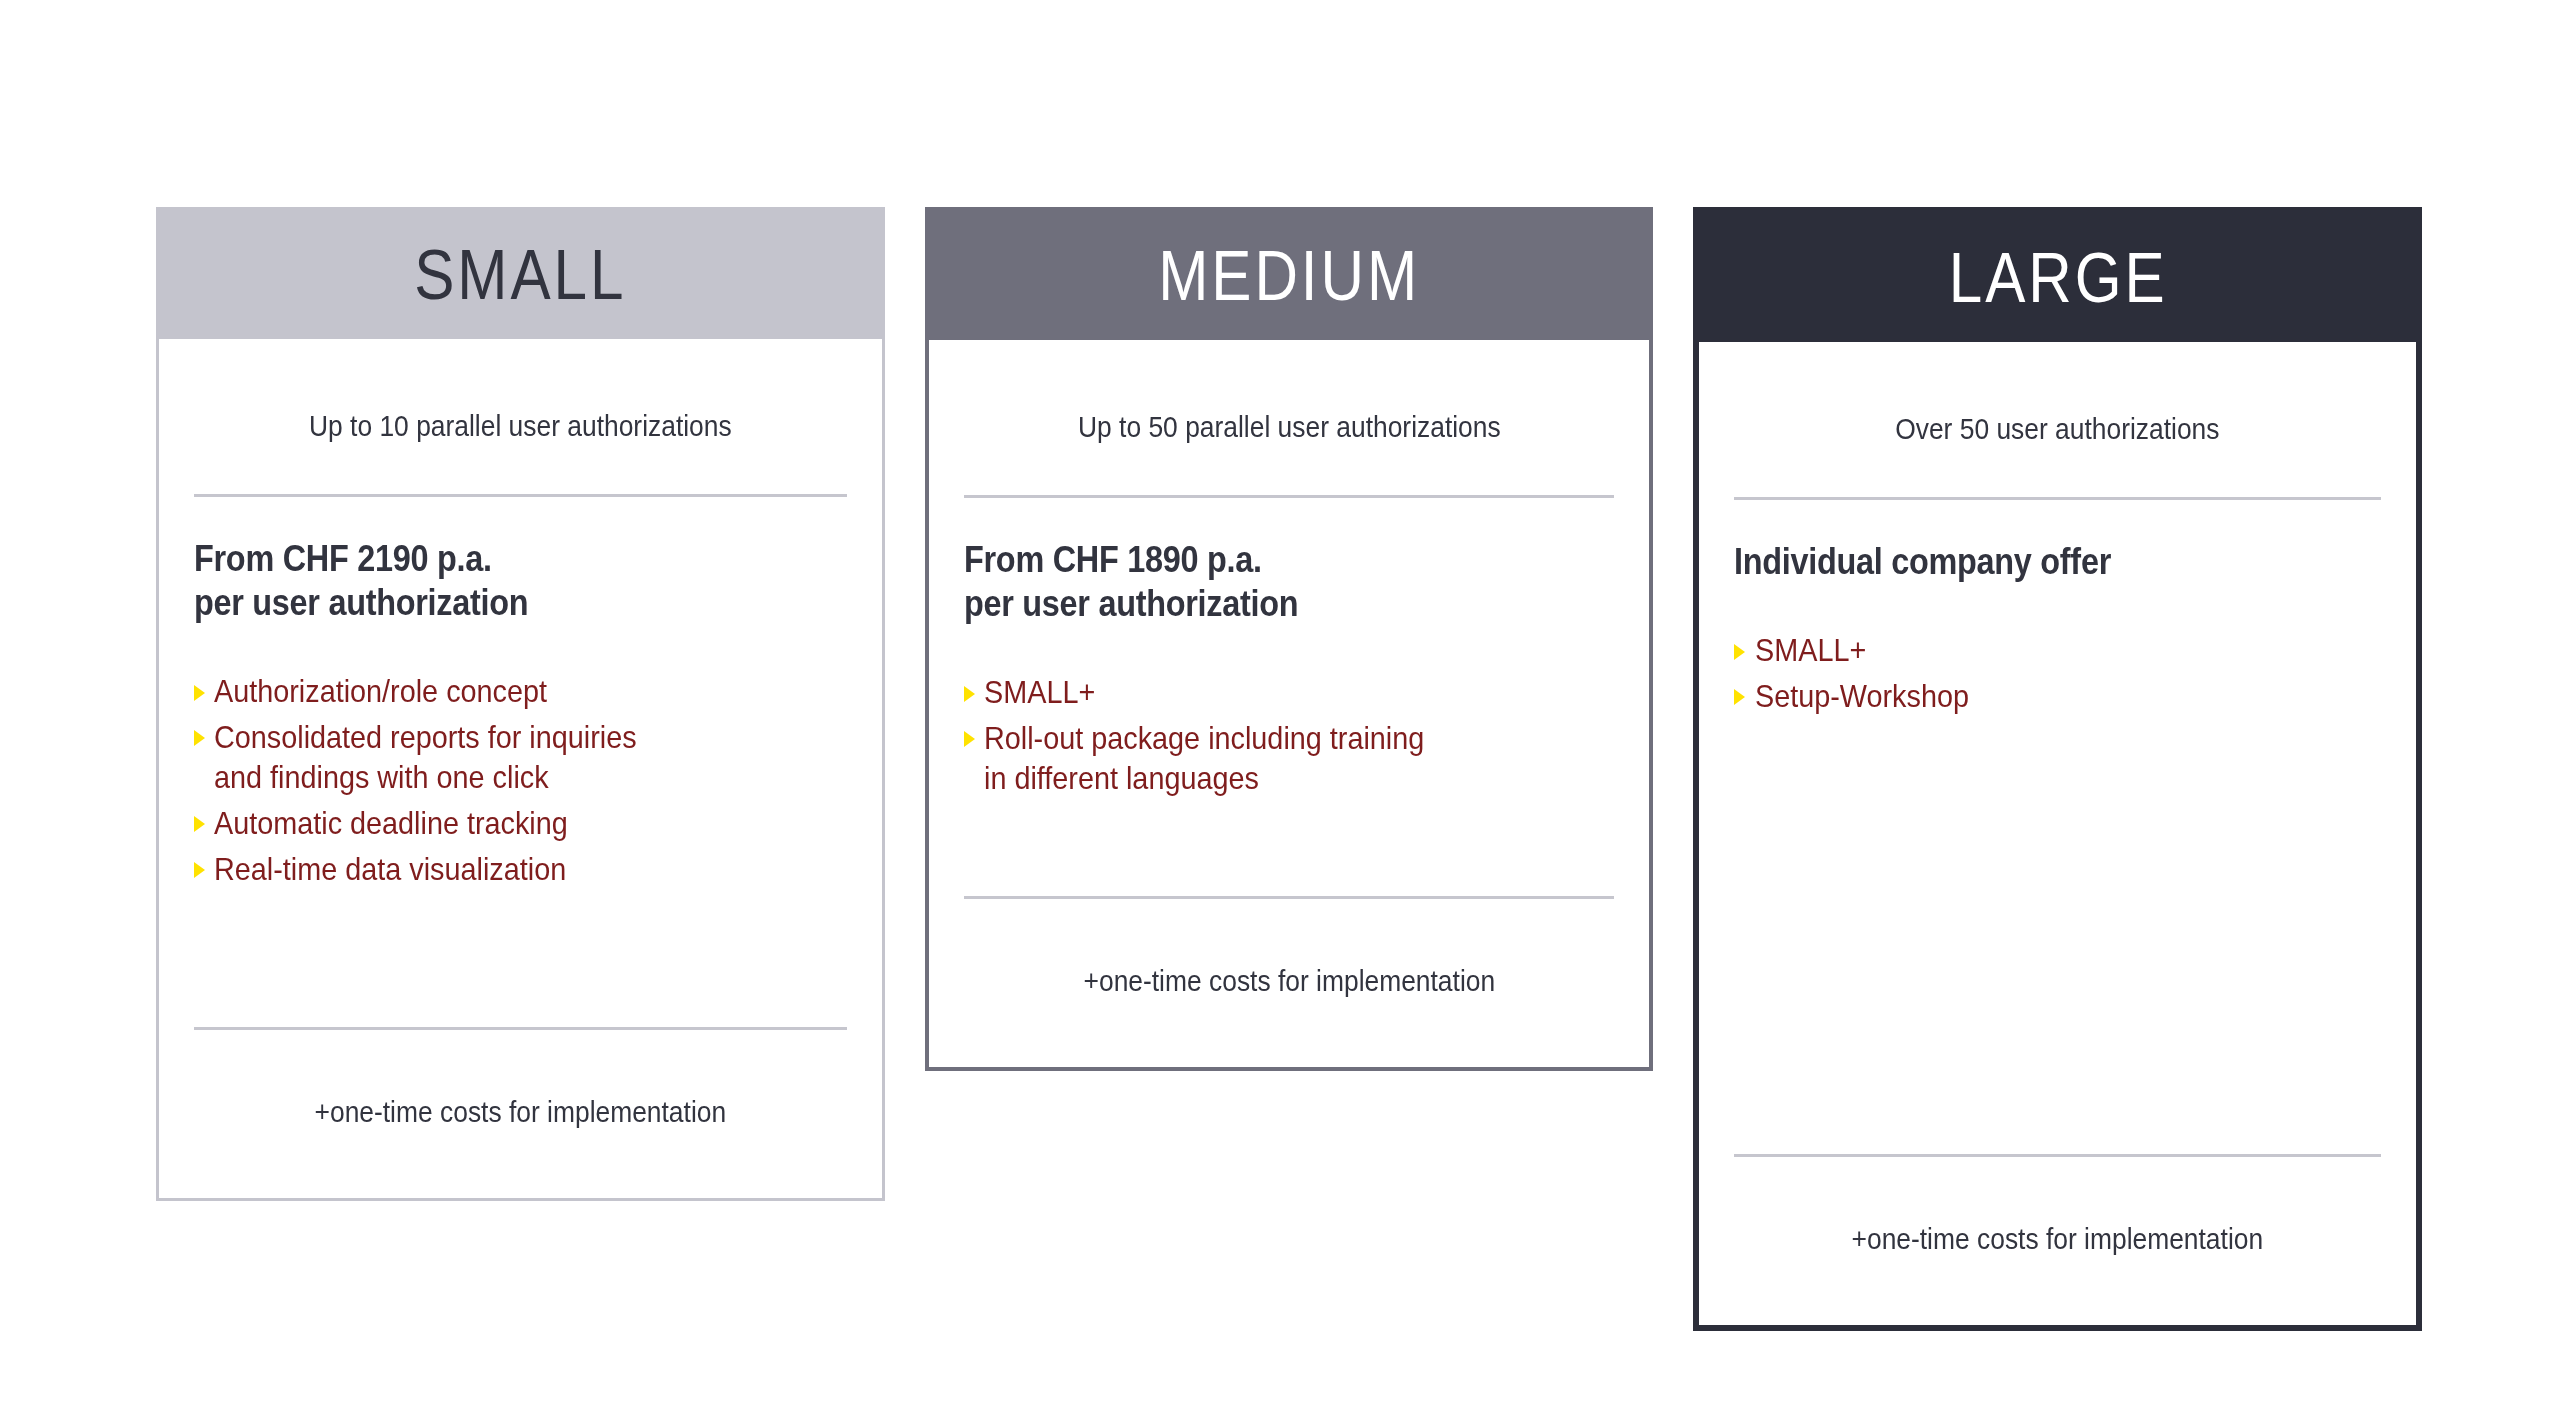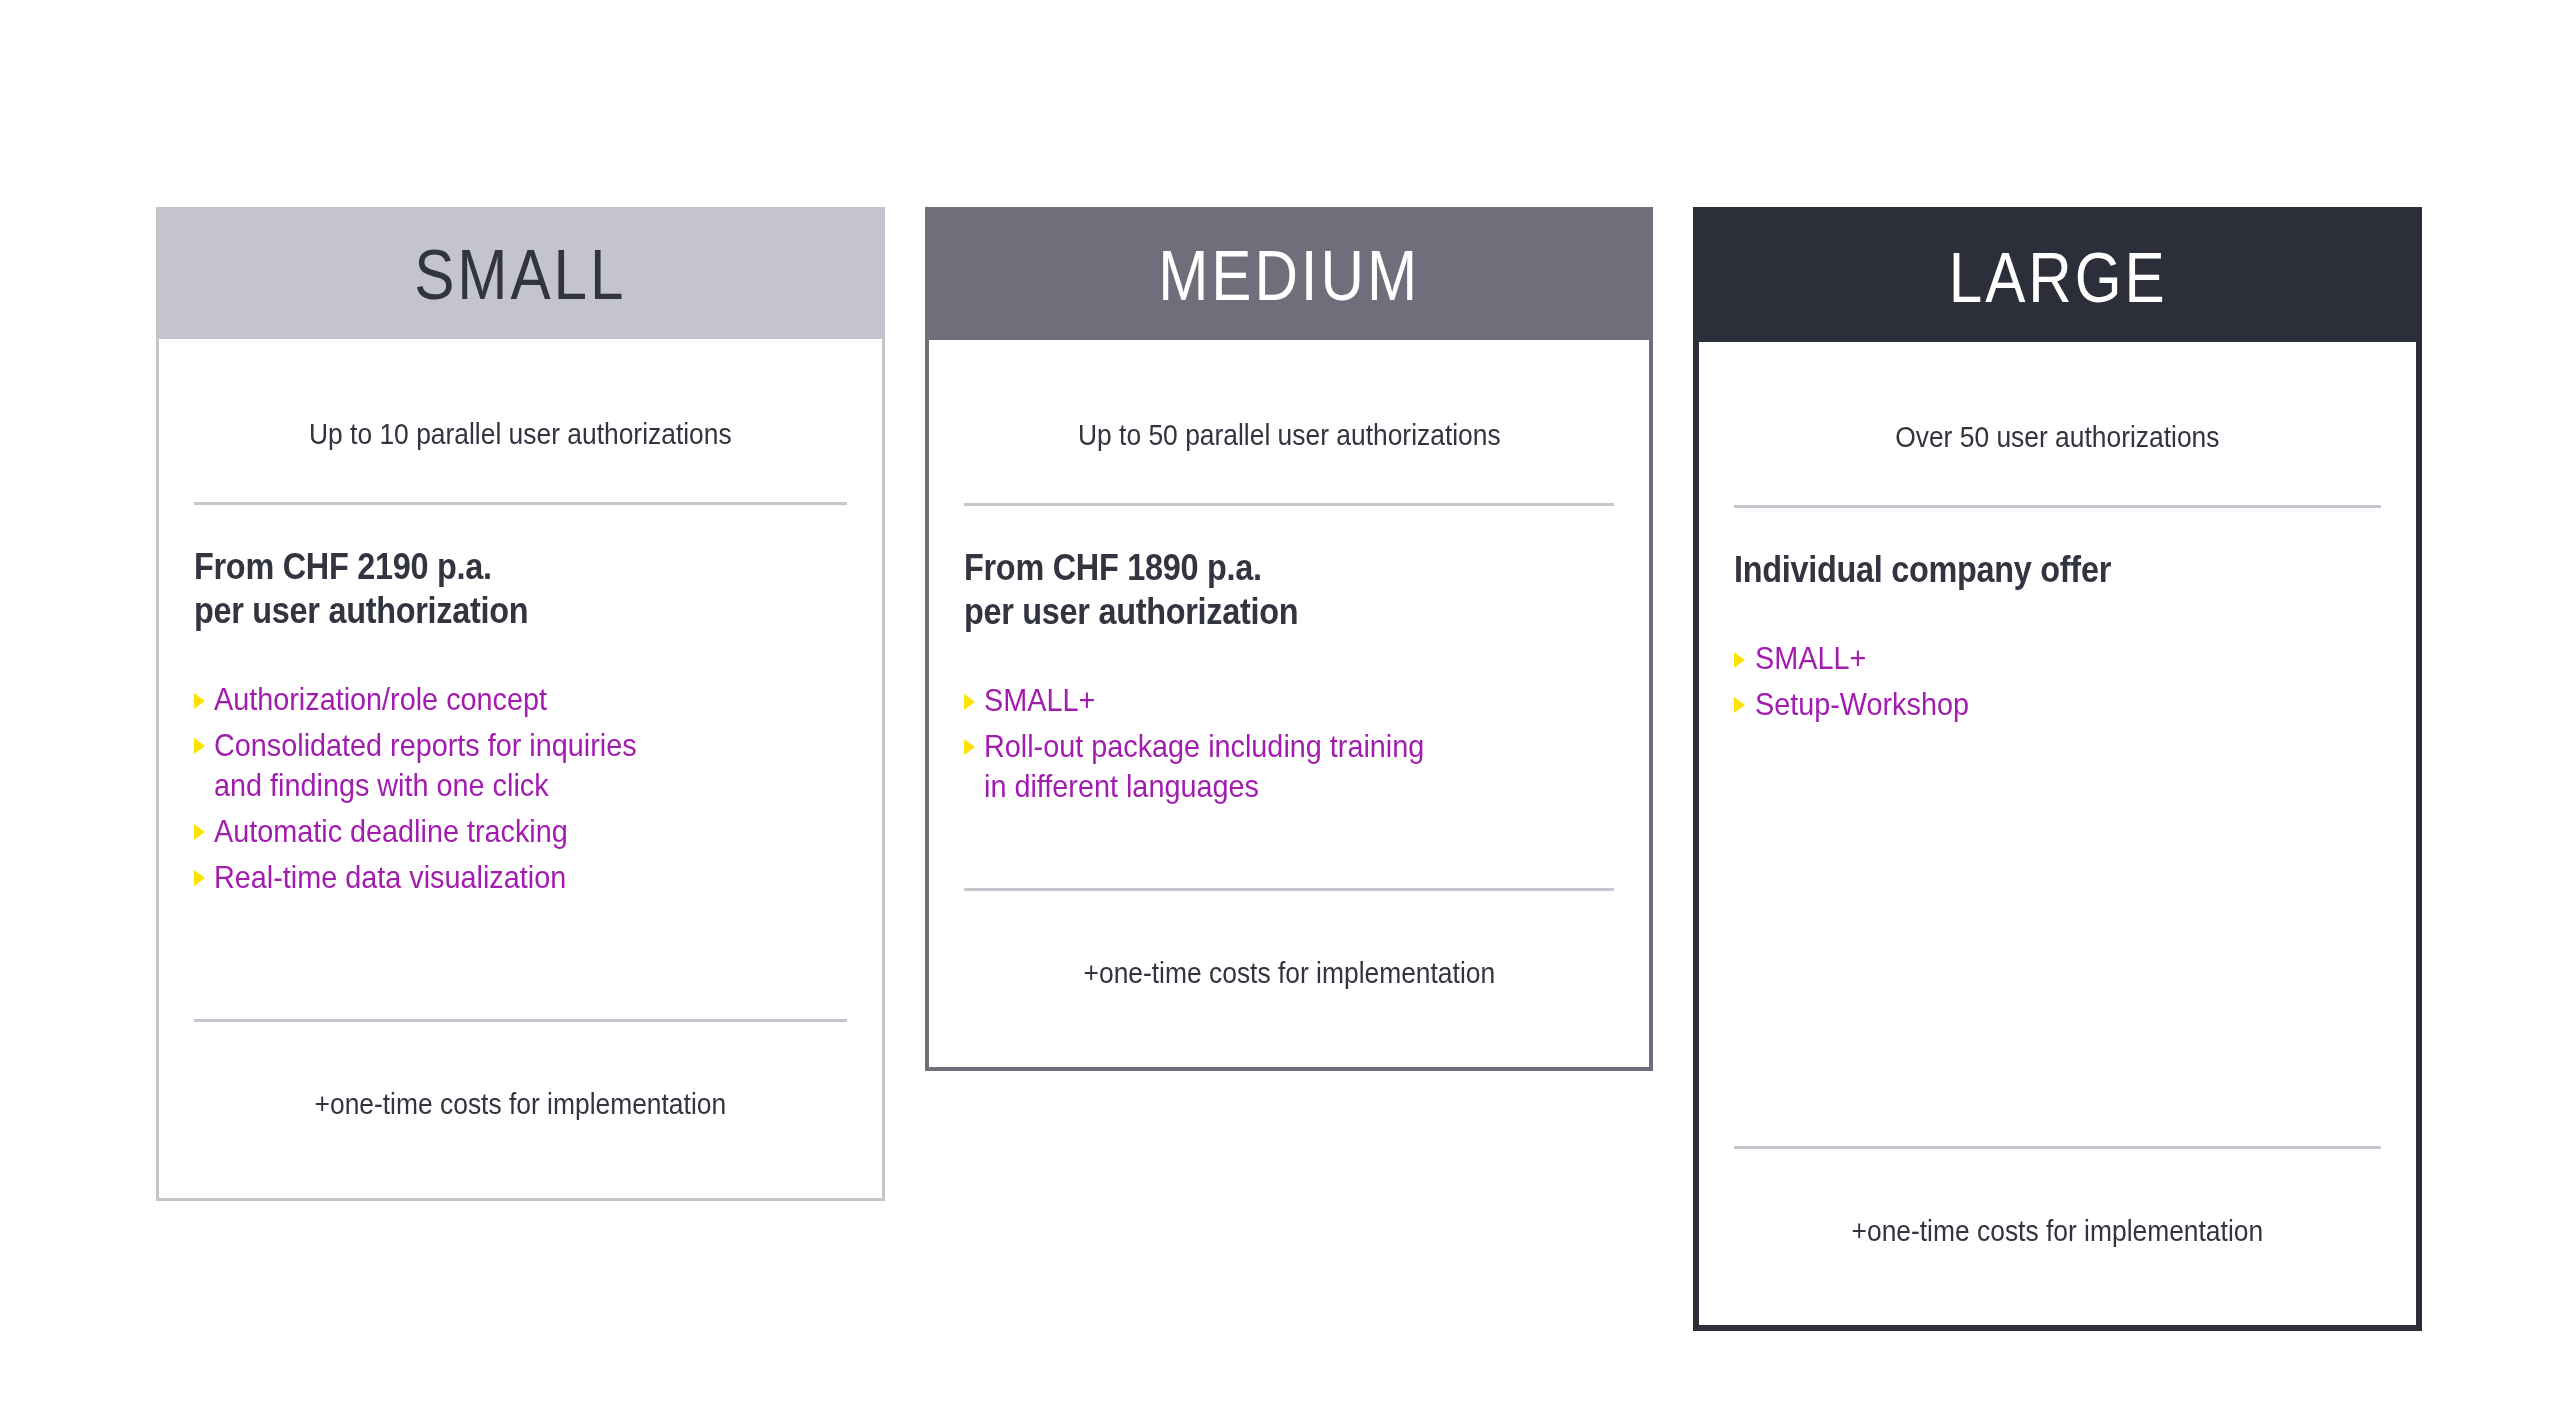--- a/index.html
+++ b/index.html
@@ -78,21 +78,21 @@
     transform-origin: center center;
   }
   .tier-small .card-title  { color: #32343f; }
   .tier-medium .card-title { color: #ffffff; }
   .tier-large .card-title  { color: #ffffff; }
 
   .card-body {
     flex: 1 1 auto;
     display: flex;
     flex-direction: column;
-    padding: 12px 35px;
+    padding: 4px 35px;
     position: relative;
   }
 
   .capacity-line {
     text-align: center;
     color: #32343f;
     font-size: 30px;
     line-height: 1.2;
     font-weight: 400;
     margin-top: 65px;
@@ -124,21 +124,21 @@
 
   .feature-list {
     list-style: none;
     margin: 0;
     padding: 0;
     margin-top: 46px;
   }
   .feature-item {
     display: flex;
     align-items: flex-start;
-    color: #a21caf;
+    color: #7f1d1d;
     font-size: 32px;
     line-height: 1.26;
     margin-bottom: 5.4px;
   }
   .bullet-tri {
     flex: 0 0 auto;
     width: 0;
     height: 0;
     border-left: 11.4px solid #ffe200;
     border-top: 8px solid transparent;

